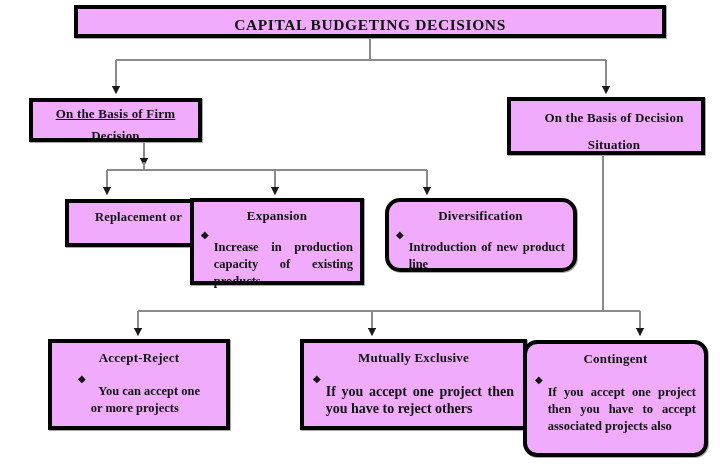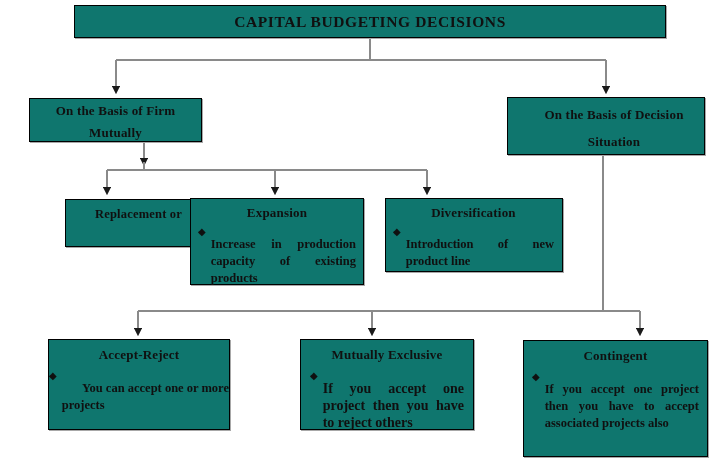--- a/index.html
+++ b/index.html
@@ -10,22 +10,22 @@
   #canvas {
     position: relative;
     width: 720px;
     height: 472px;
     background: #ffffff;
     overflow: hidden;
     font-family: "Liberation Serif", "DejaVu Serif", serif;
   }
   .node {
     position: absolute;
-    background: #0f766e;
-    border: 1px solid #000000;
+    background: #f0abfc;
+    border: 4px solid #000000;
     box-shadow: 1px 1px 0 0 #a8a8a8;
     box-sizing: border-box;
     color: #101010;
   }
   .node .title {
     text-align: center;
     font-weight: bold;
     letter-spacing: 0.2px;
   }
   .node .bullet-row {
@@ -54,21 +54,21 @@
   }
   #n-root .title {
     font-size: 15.5px;
     line-height: 31px;
     letter-spacing: 0.6px;
   }
   
   #n-firm {
     left: 29px; top: 98px; width: 173px; height: 44px;
   }
-  #n-firm .title { font-size: 13px; line-height: 20px; padding-top: 2px; }
+  #n-firm .title { font-size: 13px; line-height: 20px; padding-top: 2px; text-decoration: underline; }
 
   #n-decision {
     left: 507px; top: 97px; width: 198px; height: 58px;
   }
   #n-decision .title { font-size: 13px; line-height: 20px; padding-top: 7px; padding-left: 16px; }
 
   
   #n-replacement {
     left: 29px; top: 199px; width: 147px; height: 48px; margin-left: 36px;
   }
@@ -76,47 +76,49 @@
 
   #n-expansion {
     left: 190px; top: 198px; width: 174px; height: 87px;
     padding: 4px 7px 18px 7px;
   }
   #n-expansion .title { font-size: 13px; line-height: 19px; }
   #n-expansion .bullet-row { margin-top: 2px; }
   #n-expansion .btext { font-size: 12.5px; line-height: 17px; }
 
   #n-diversification {
-    left: 385px; top: 198px; width: 178px; height: 74px;
+    left: 385px; top: 198px; width: 192px; height: 74px;
     padding: 4px 8px 4px 7px;
+    border-radius: 15px;
   }
   #n-diversification .title { font-size: 13px; line-height: 19px; }
   #n-diversification .bullet-row { margin-top: 2px; }
   #n-diversification .btext { font-size: 12.5px; line-height: 17px; }
 
   
   #n-accept {
     left: 48px; top: 339px; width: 182px; height: 91px;
-    padding: 5px 0;
+    padding: 5px 26px;
   }
   #n-accept .title { font-size: 13px; line-height: 20px; }
   #n-accept .bullet-row { margin-top: 3px; }
   #n-accept .btext { font-size: 12.5px; line-height: 17px; text-align: right; }
 
   #n-mutually {
-    left: 300px; top: 339px; width: 174px; height: 91px;
+    left: 300px; top: 339px; width: 227px; height: 91px;
     padding: 5px 9px;
   }
   #n-mutually .title { font-size: 13px; line-height: 20px; }
   #n-mutually .bullet-row { margin-top: 3px; }
   #n-mutually .btext { font-size: 14px; line-height: 17px; }
 
   #n-contingent {
     left: 523px; top: 340px; width: 185px; height: 117px;
     padding: 5px 8px;
+    border-radius: 14px;
   }
   #n-contingent .title { font-size: 13px; line-height: 20px; }
   #n-contingent .bullet-row { margin-top: 3px; }
   #n-contingent .btext { font-size: 12.5px; line-height: 17px; }
 
   
   .conn {
     position: absolute;
     left: 0; top: 0;
     width: 720px; height: 472px;
@@ -156,21 +158,21 @@
       <path d="M 640 311 L 640 332" marker-end="url(#arrow)"></path>
     </g>
   </svg>
 
   <div class="node" id="n-root">
     <div class="title">CAPITAL BUDGETING DECISIONS</div>
   </div>
 
   <div class="node" id="n-firm">
     <div class="title">On the Basis of Firm</div>
-    <div class="title">Mutually</div>
+    <div class="title">Decision</div>
   </div>
 
   <div class="node" id="n-decision">
     <div class="title">On the Basis of Decision</div>
     <div class="title">Situation</div>
   </div>
 
   <div class="node" id="n-replacement">
     <div class="title">Replacement or</div>
   </div>

